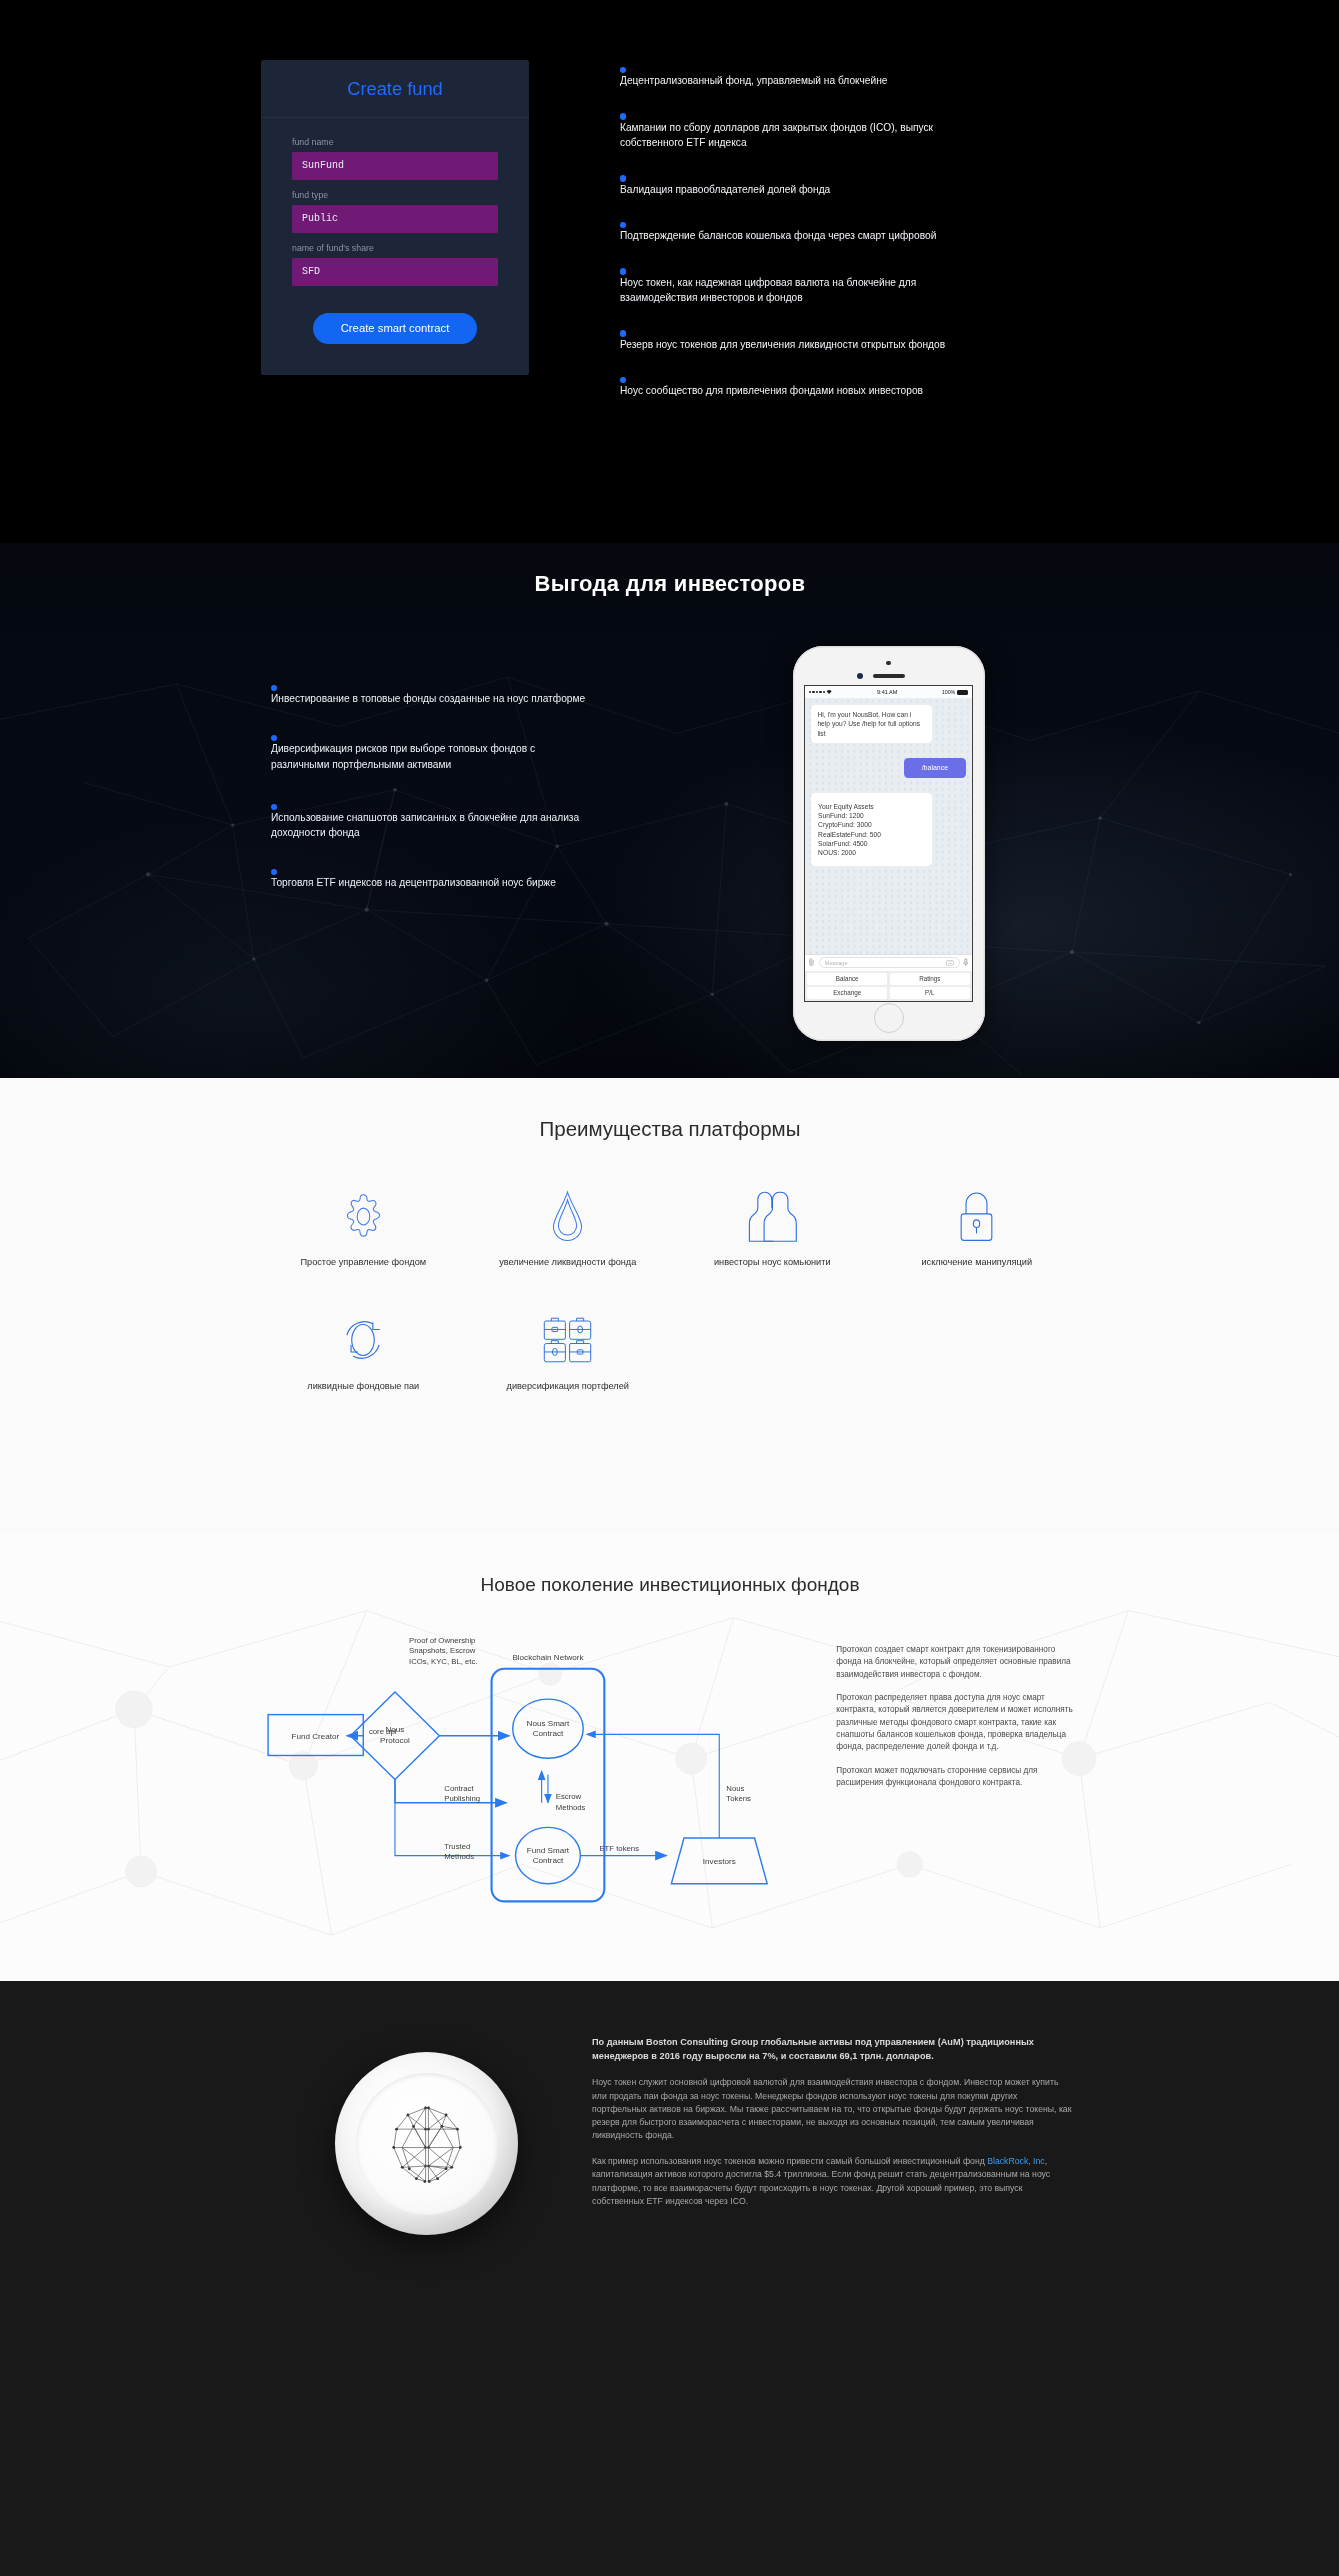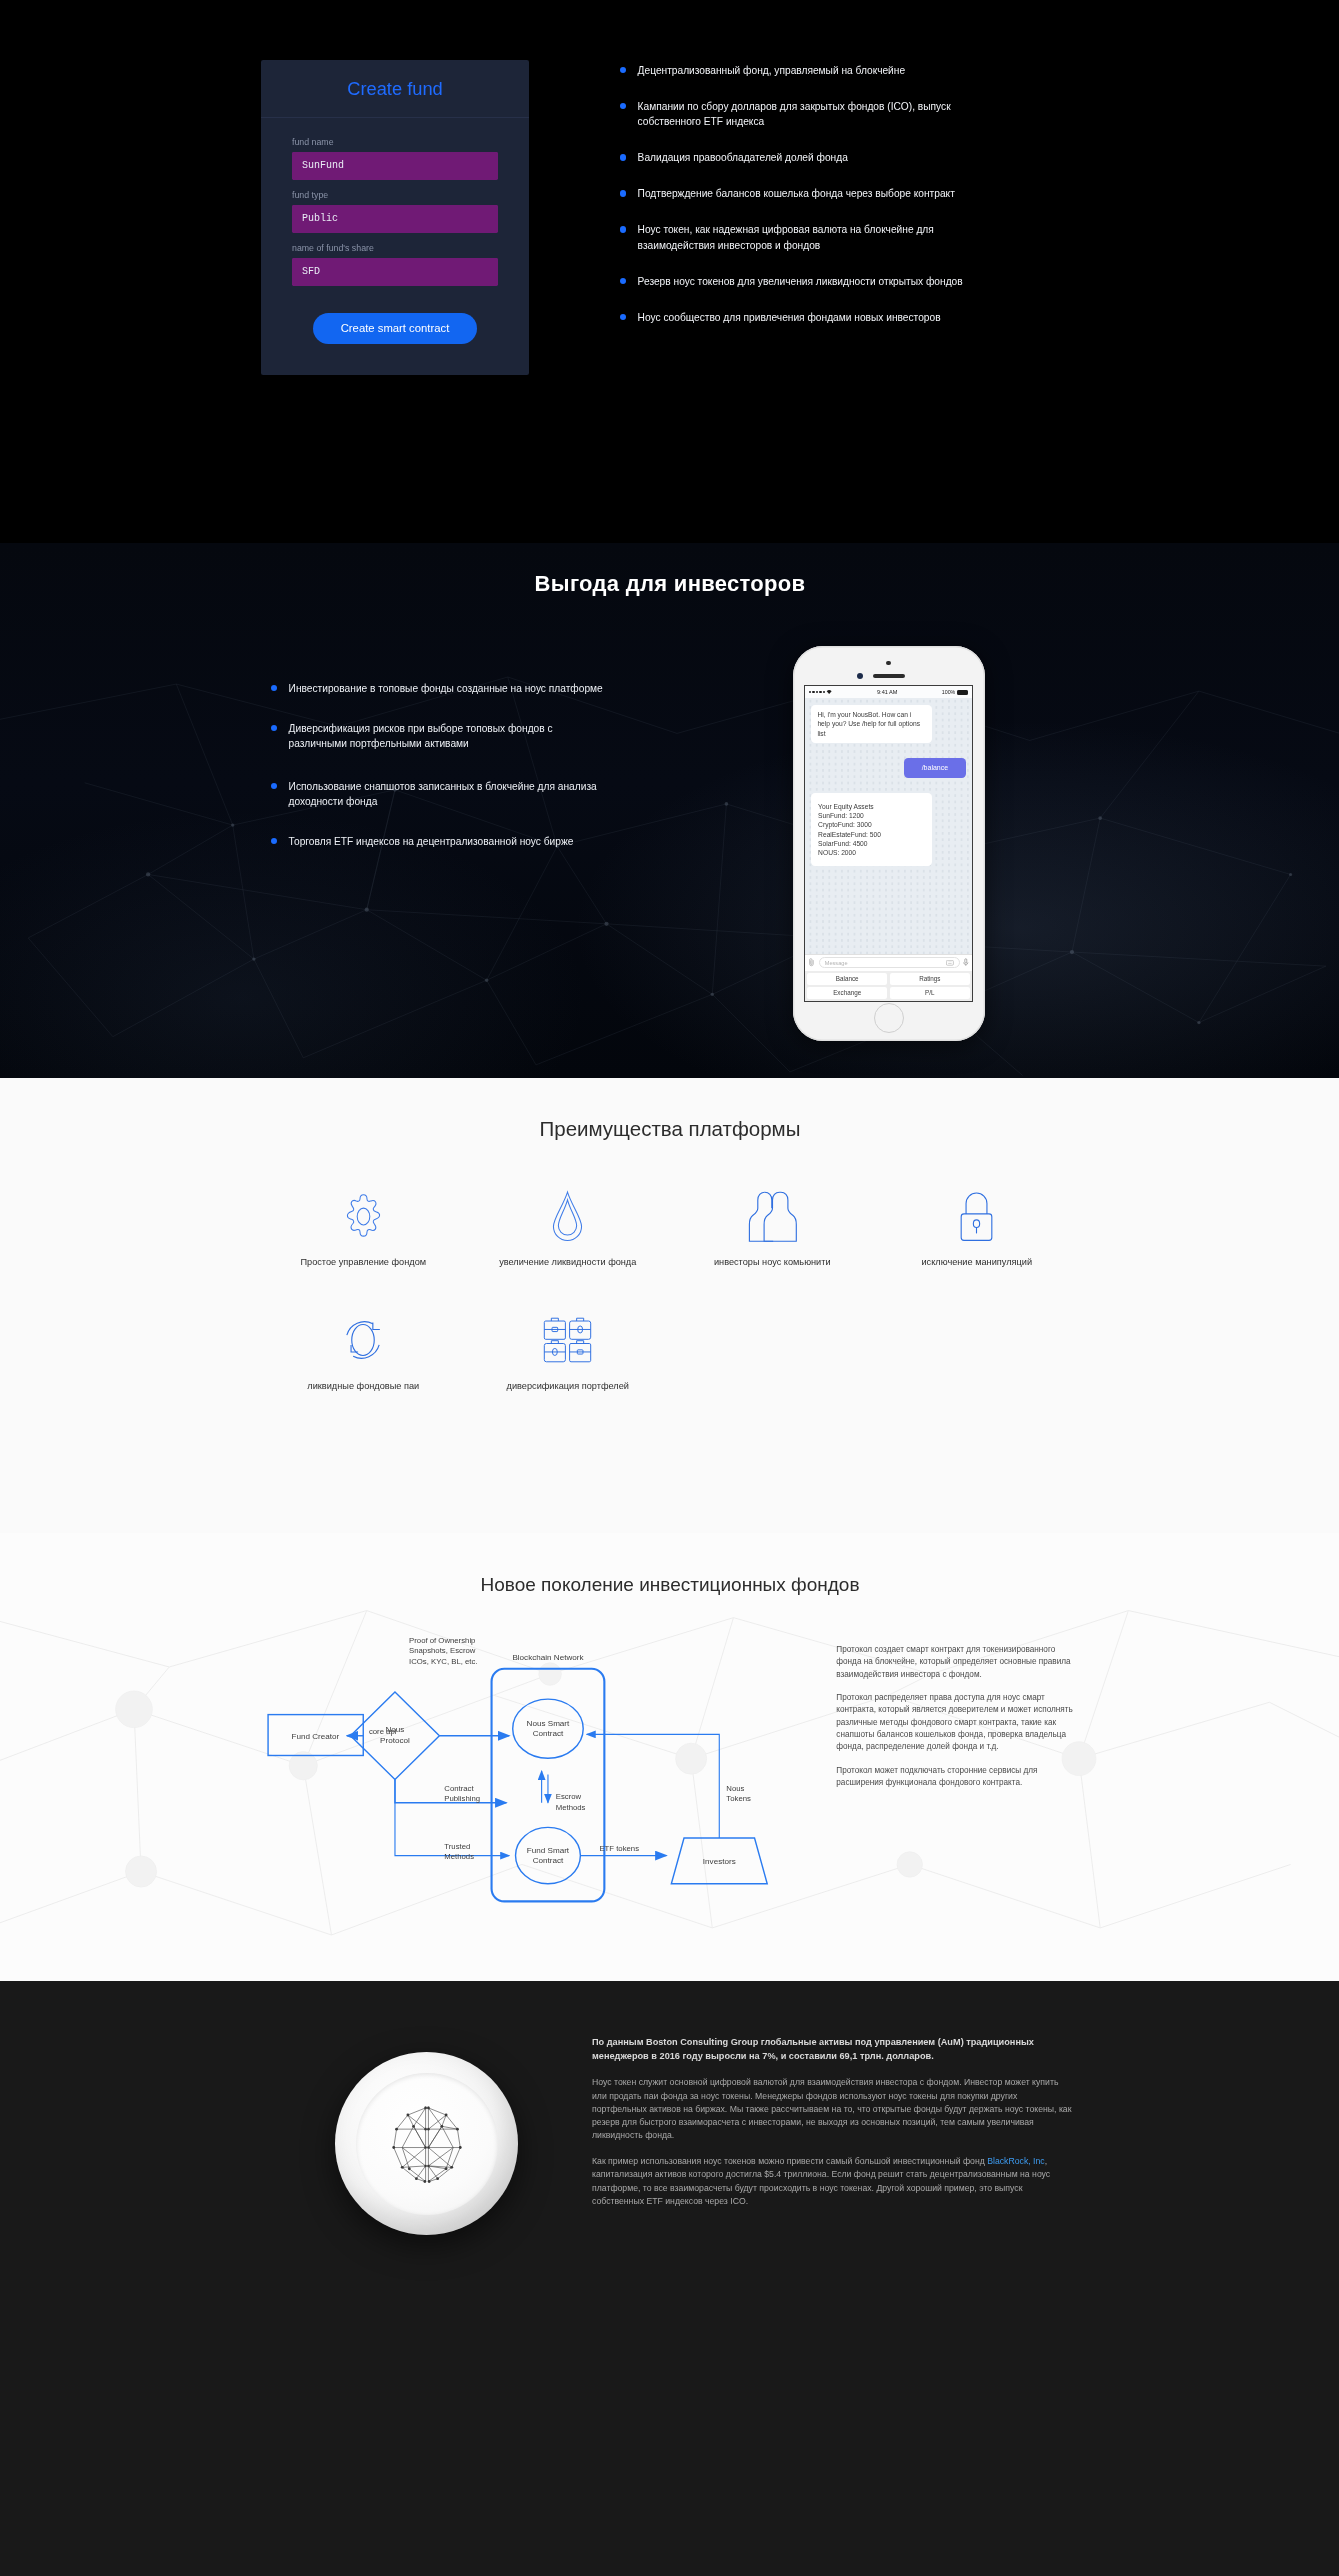--- a/index.html
+++ b/index.html
@@ -44,21 +44,21 @@
     display: flex; align-items: center;
   }
   .btn-primary {
     margin: 27px auto 0; display: block; width: 164px; height: 31px;
     background: #1266f1; color: #fff; border: none; border-radius: 15.5px;
     font-size: 11.3px; cursor: pointer; font-family: "Liberation Sans", sans-serif;
   }
 
   
   .bullets { flex: 1; padding-left: 63px; padding-top: 2.8px; }
-  .bullet { display: flex; margin-bottom: 20.5px; }
+  .bullet { display: flex; margin-bottom: 20.5px; flex-direction: column; }
   .bullet:last-child { margin-bottom: 0; }
   .dot {
     width: 6.3px; height: 6.3px; border-radius: 50%; background: #1a6bff;
     flex: 0 0 6.3px; margin-top: 4.2px; margin-right: 11.3px;
   }
   .bullet .txt {
     color: #f2f4f8; font-size: 10.2px; line-height: 1.52; max-width: 360px;
   }
 
   
@@ -221,21 +221,21 @@
           <div class="bullet">
             <span class="dot"></span>
             <span class="txt">Кампании по сбору долларов для закрытых фондов (ICO), выпуск собственного ETF индекса</span>
           </div>
           <div class="bullet">
             <span class="dot"></span>
             <span class="txt">Валидация правообладателей долей фонда</span>
           </div>
           <div class="bullet">
             <span class="dot"></span>
-            <span class="txt">Подтверждение балансов кошелька фонда через выборе контракт</span>
+            <span class="txt">Подтверждение балансов кошелька фонда через смарт цифровой</span>
           </div>
           <div class="bullet">
             <span class="dot"></span>
             <span class="txt">Ноус токен, как надежная цифровая валюта на блокчейне для взаимодействия инвесторов и фондов</span>
           </div>
           <div class="bullet">
             <span class="dot"></span>
             <span class="txt">Резерв ноус токенов для увеличения ликвидности открытых фондов</span>
           </div>
           <div class="bullet">

